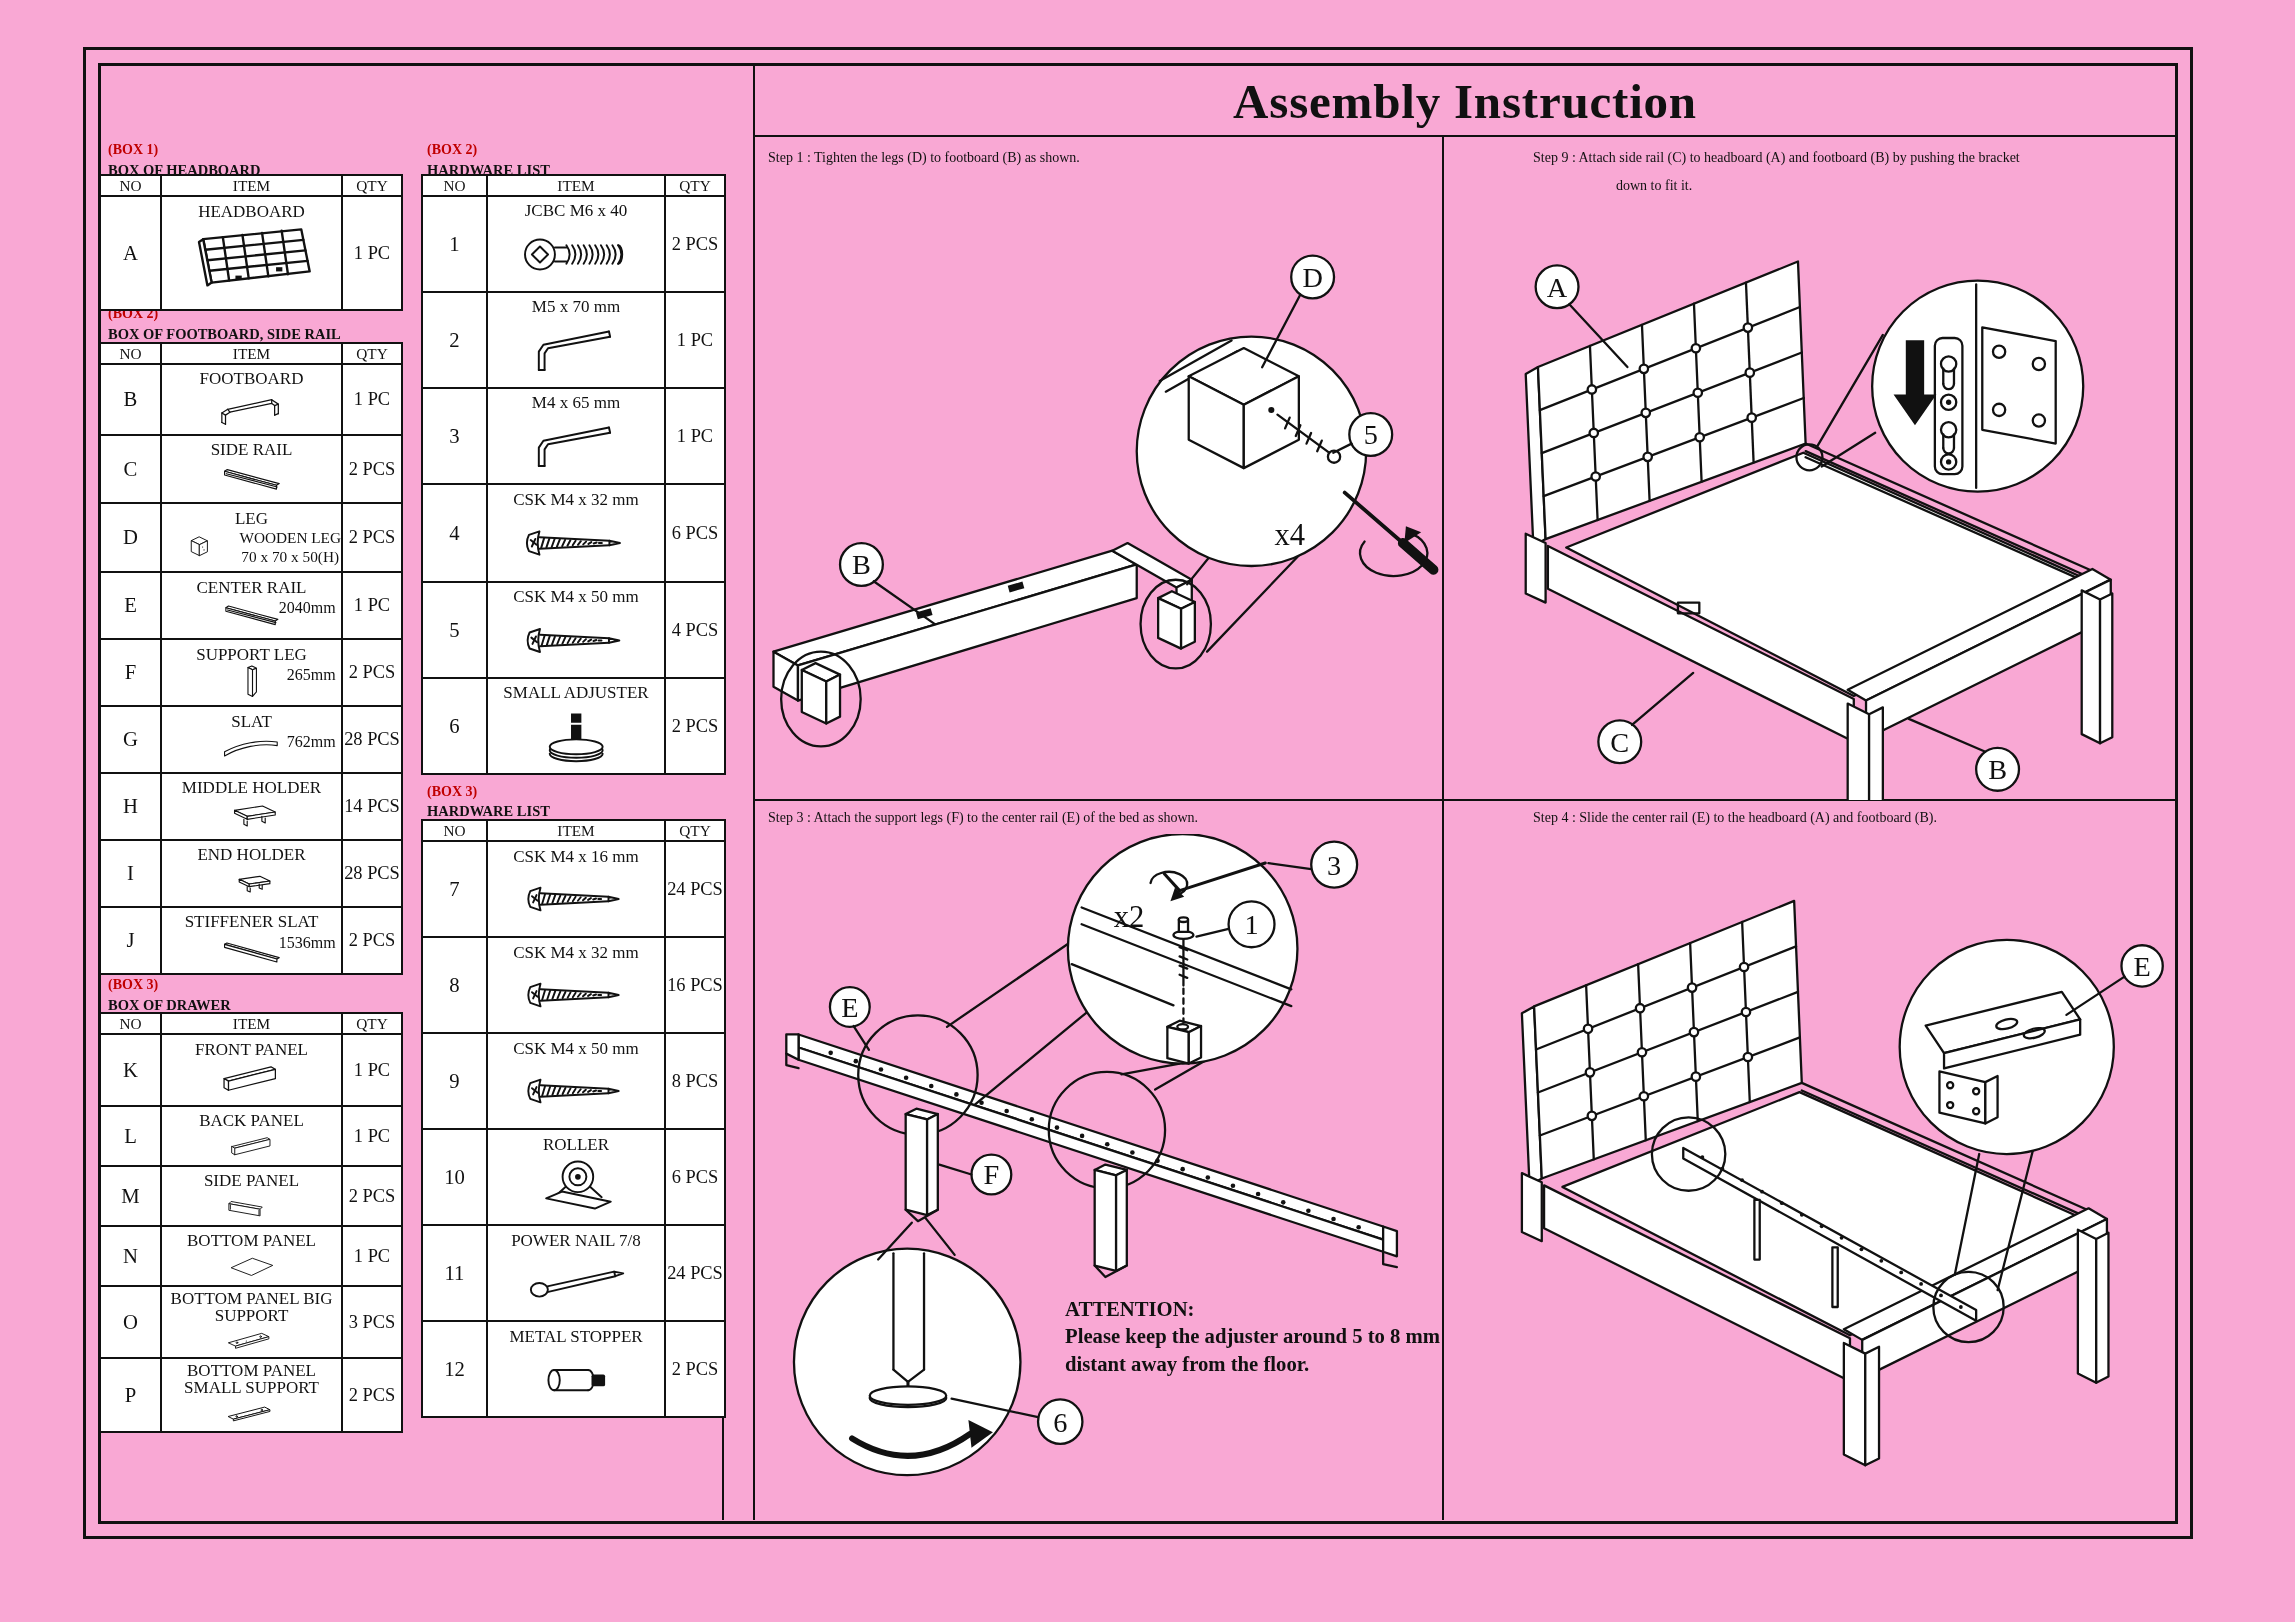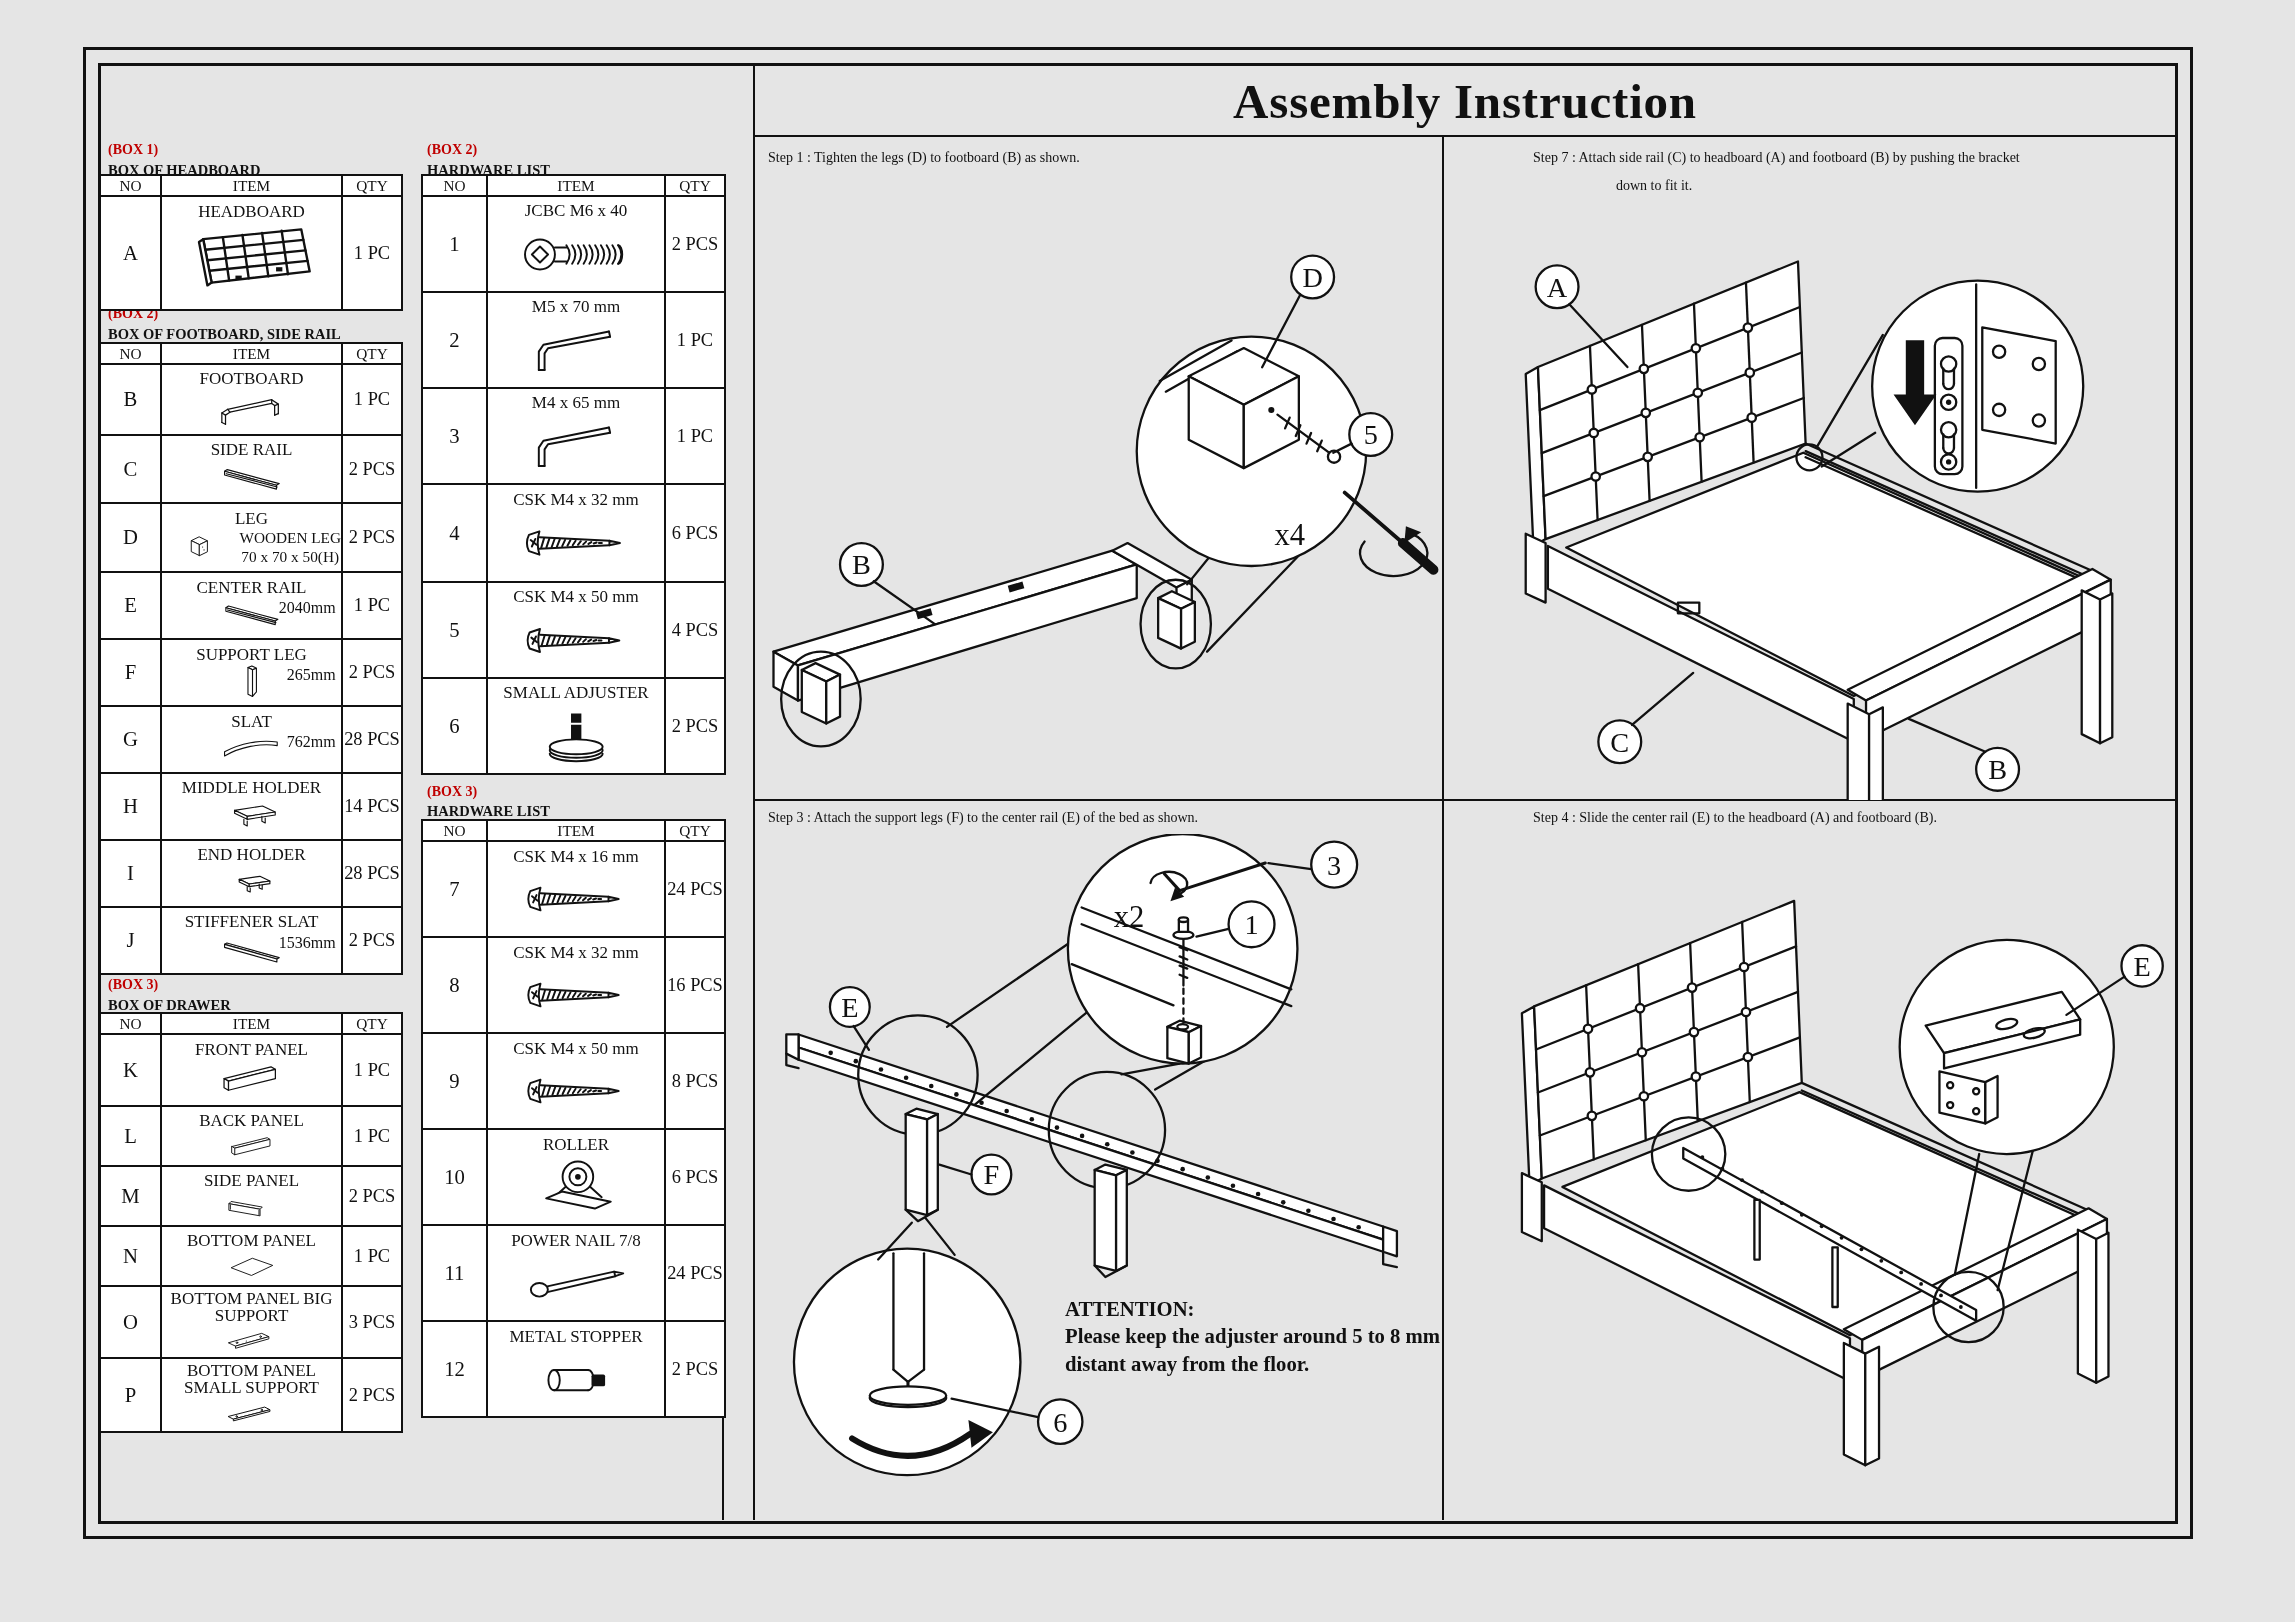--- a/index.html
+++ b/index.html
@@ -1,16 +1,16 @@
 <!DOCTYPE html>
 <html style="font-size:12.2px"><head>
 <meta charset="utf-8">
 <style>
   html,body{margin:0;padding:0;background:#fff;}
-  .page{position:relative;width:2295px;height:1622px;background:#e5e5e5;overflow:hidden;
+  .page{position:relative;width:2295px;height:1622px;background:#f9a8d4;overflow:hidden;
         font-family:"Liberation Serif","DejaVu Serif",serif;color:#111;}
   .frame{position:absolute;border:3.1px solid #111;}
   .outer{left:83px;top:47px;width:2104px;height:1486px;}
   .inner{left:98px;top:63px;width:2074px;height:1455px;}
   .vline,.hline{position:absolute;background:#111;}
   .title{position:absolute;left:754px;top:73px;width:1422px;text-align:center;
          font-size:49px;font-weight:bold;letter-spacing:0.8px;}
   .box-label{position:absolute;color:#c00000;font-weight:bold;font-size:14px;}
   .box-sub{position:absolute;font-weight:bold;font-size:14.5px;}
   .tablehost{position:absolute;}
@@ -651,21 +651,21 @@
                 </g>
               </svg>
             </td>
             <td class="qty-cell">2 PCS</td>
           </tr>
         </tbody>
       </table>
     </div>
 
   <div class="step-text" style="left:768px;top:150px;">Step 1 : Tighten the legs (D) to footboard (B) as shown.</div>
-  <div class="step-text" style="left:1533px;top:150px;">Step 7 : Attach side rail (C) to headboard (A) and footboard (B) by pushing the bracket</div>
+  <div class="step-text" style="left:1533px;top:150px;">Step 9 : Attach side rail (C) to headboard (A) and footboard (B) by pushing the bracket</div>
   <div class="step-text" style="left:1616px;top:178px;">down to fit it.</div>
   <div class="step-text" style="left:768px;top:810px;">Step 3 : Attach the support legs (F) to the center rail (E) of the bed as shown.</div>
   <div class="step-text" style="left:1533px;top:810px;">Step 4 : Slide the center rail (E) to the headboard (A) and footboard (B).</div>
 
   <svg class="stepsvg" style="left:754px;top:176px;" width="689" height="624" viewBox="0 0 900 816">
     <g stroke="#111" stroke-width="3" fill="none" stroke-linecap="round" stroke-linejoin="round">
 
       <polygon points="25,622 468,490 500,508 57,640" fill="#fff"></polygon>
       <polygon points="25,622 57,640 57,686 25,668" fill="#fff"></polygon>
       <polygon points="57,640 500,508 500,552 57,686" fill="#fff"></polygon>

